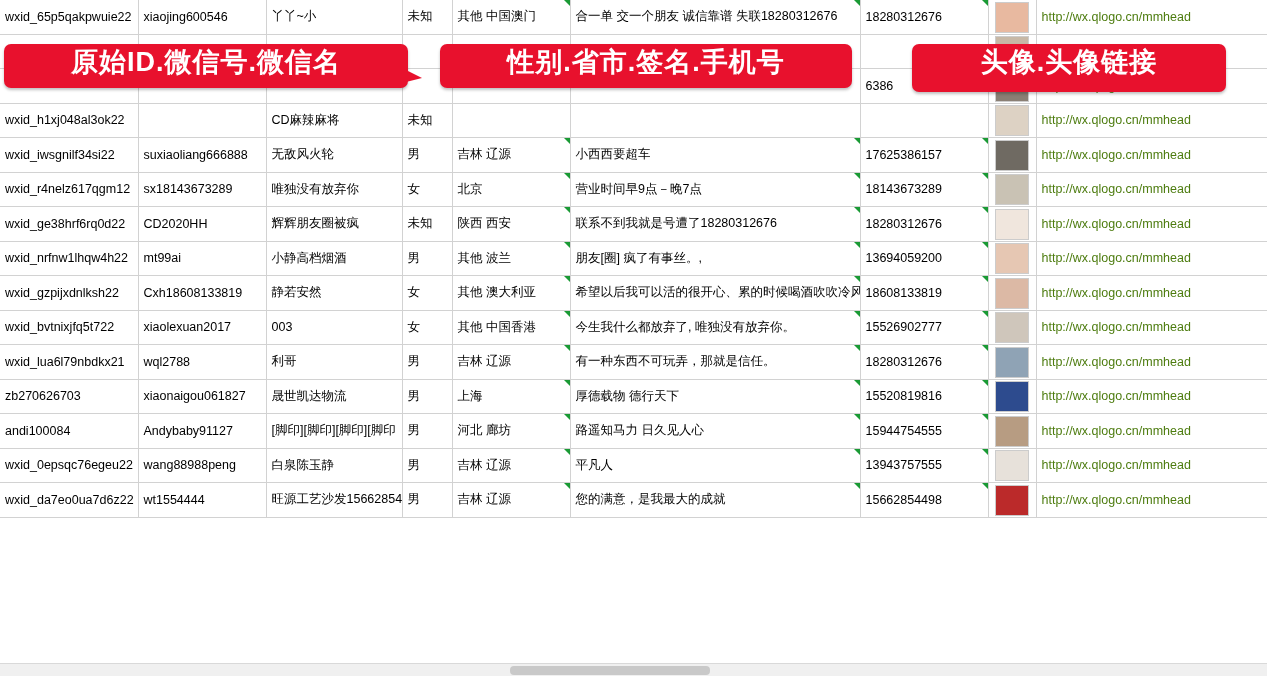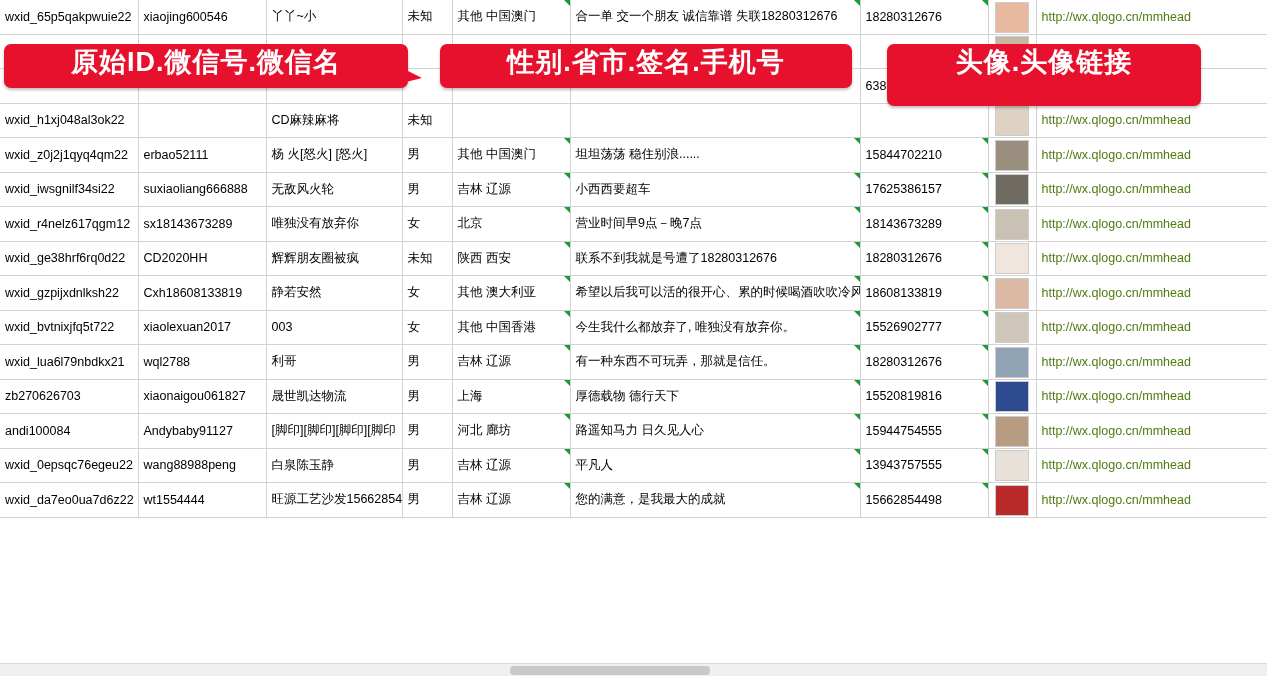--- a/index.html
+++ b/index.html
@@ -97,21 +97,21 @@
     font-size: 27px;
     letter-spacing: 1px;
     border-radius: 7px;
     box-shadow: 0 2px 3px rgba(0,0,0,0.25);
     white-space: nowrap;
     padding: 0 12px;
     box-sizing: border-box;
   }
   #banner1 { left: 4px;   top: 44px; width: 404px; height: 44px; }
   #banner2 { left: 440px; top: 44px; width: 412px; height: 44px; }
-  #banner3 { left: 887px; top: 44px; width: 314px; height: 62px; }
+  #banner3 { left: 912px; top: 44px; width: 314px; height: 48px; }
 
   
   #banner1::after {
     content: "";
     position: absolute;
     right: -14px;
     top: 26px;
     width: 0; height: 0;
     border-left: 16px solid #e8112d;
     border-top: 8px solid transparent;
@@ -201,33 +201,20 @@
           <td>未知</td>
           <td></td>
           <td></td>
           <td></td>
           <td class="avatar-cell">
             <div class="avatar" style="background: rgb(221, 210, 196);"></div>
           </td>
           <td class="link-cell">http://wx.qlogo.cn/mmhead</td>
         </tr>
         <tr>
-          <td>wxid_z0j2j1qyq4qm22</td>
-          <td>erbao52111</td>
-          <td>杨 火[怒火] [怒火]</td>
-          <td>男</td>
-          <td class="cmt">其他 中国澳门</td>
-          <td class="cmt">坦坦荡荡 稳住别浪......</td>
-          <td class="cmt">15844702210</td>
-          <td class="avatar-cell">
-            <div class="avatar" style="background: rgb(154, 142, 126);"></div>
-          </td>
-          <td class="link-cell">http://wx.qlogo.cn/mmhead</td>
-        </tr>
-        <tr>
           <td>wxid_iwsgnilf34si22</td>
           <td>suxiaoliang666888</td>
           <td>无敌风火轮</td>
           <td>男</td>
           <td class="cmt">吉林 辽源</td>
           <td class="cmt">小西西要超车</td>
           <td class="cmt">17625386157</td>
           <td class="avatar-cell">
             <div class="avatar" style="background: rgb(111, 106, 98);"></div>
           </td>
@@ -253,20 +240,33 @@
           <td>未知</td>
           <td class="cmt">陕西 西安</td>
           <td class="cmt">联系不到我就是号遭了18280312676</td>
           <td class="cmt">18280312676</td>
           <td class="avatar-cell">
             <div class="avatar" style="background: rgb(240, 230, 221);"></div>
           </td>
           <td class="link-cell">http://wx.qlogo.cn/mmhead</td>
         </tr>
         <tr>
+          <td>wxid_nrfnw1lhqw4h22</td>
+          <td>mt99ai</td>
+          <td>小静高档烟酒</td>
+          <td>男</td>
+          <td class="cmt">其他 波兰</td>
+          <td class="cmt">朋友[圈] 疯了有事丝。,</td>
+          <td class="cmt">13694059200</td>
+          <td class="avatar-cell">
+            <div class="avatar" style="background: rgb(230, 199, 179);"></div>
+          </td>
+          <td class="link-cell">http://wx.qlogo.cn/mmhead</td>
+        </tr>
+        <tr>
           <td>wxid_gzpijxdnlksh22</td>
           <td>Cxh18608133819</td>
           <td>静若安然</td>
           <td>女</td>
           <td class="cmt">其他 澳大利亚</td>
           <td class="cmt">希望以后我可以活的很开心、累的时候喝酒吹吹冷风吃...</td>
           <td class="cmt">18608133819</td>
           <td class="avatar-cell">
             <div class="avatar" style="background: rgb(220, 185, 165);"></div>
           </td>

